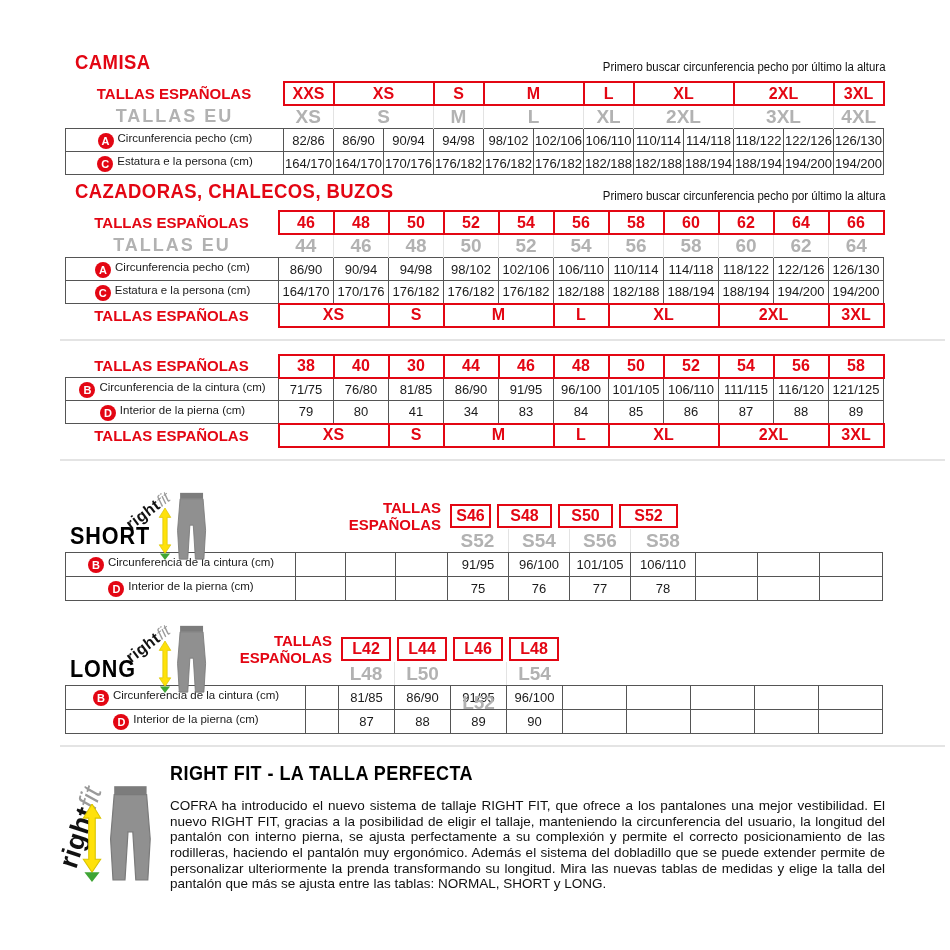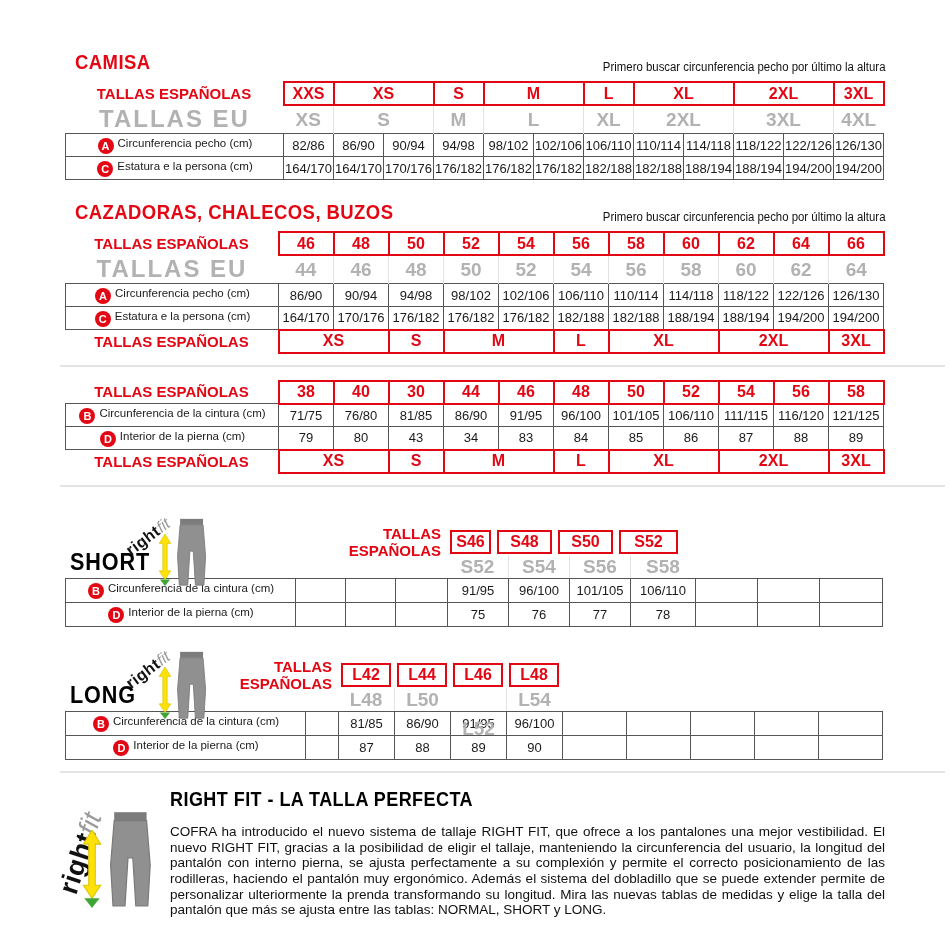--- a/index.html
+++ b/index.html
@@ -14,21 +14,21 @@
   .sec-head{display:flex;justify-content:space-between;align-items:flex-end;margin:0 0 7px 0;}
   .sec-title{margin:0 0 0 10px;color:var(--red);font-size:21px;font-weight:bold;
              letter-spacing:.5px;transform:scaleX(.88);transform-origin:left bottom;white-space:nowrap;}
   .sec-note{font-size:12px;color:#111;white-space:nowrap;transform:scaleX(.95);transform-origin:right bottom;}
 
   table.size{border-collapse:collapse;table-layout:fixed;width:818px;}
   table.size td{padding:0;height:23px;text-align:center;vertical-align:middle;
                 white-space:nowrap;overflow:hidden;}
   .lbl-es{color:var(--red);font-weight:bold;font-size:15px;text-align:right;padding-right:10px;}
   .es-cell{border:2px solid var(--red);color:var(--red);font-weight:bold;font-size:16px;}
-  .eu-lbl{color:var(--gray);font-weight:bold;font-size:24px;text-align:left;letter-spacing:2px;}
+  .eu-lbl{color:var(--gray);font-weight:bold;font-size:18px;text-align:left;letter-spacing:2px;}
   .eu-cell{color:var(--gray);font-weight:bold;font-size:19px;border-left:1px solid var(--lgrid);}
   .eu-cell.first{border-left:none;}
   .row-lbl{border:1px solid var(--grid);text-align:left;font-size:11.5px;padding:0 2px;}
   .val{border:1px solid var(--grid);font-size:13px;}
   .badge{display:inline-block;width:16px;height:16px;line-height:16px;border-radius:50%;
          background:var(--red);color:#fff;font-weight:bold;font-size:11px;text-align:center;
          margin:0 4px 0 1px;vertical-align:-3px;}
 
   hr.divider{border:none;border-top:2px solid #e4e4e4;margin:11px -60px 13px -5px;}
 
@@ -131,21 +131,21 @@
         <td class="val">182/188</td>
         <td class="val">188/194</td>
         <td class="val">188/194</td>
         <td class="val">194/200</td>
         <td class="val">194/200</td>
       </tr>
     </tbody>
       </table>
   </section>
 
-  <section style="margin-top:20px;">
+  <section style="margin-top:4px;">
     <div class="sec-head">
       <h2 class="sec-title">CAZADORAS, CHALECOS, BUZOS</h2>
       <div class="sec-note">Primero buscar circunferencia pecho por último la altura</div>
     </div>
     <table class="size">
       <colgroup>
           <col style="width:213px">
           <col span="11" style="width:55px">
         </colgroup>
       <tbody>
@@ -253,21 +253,21 @@
         <td class="val">101/105</td>
         <td class="val">106/110</td>
         <td class="val">111/115</td>
         <td class="val">116/120</td>
         <td class="val">121/125</td>
       </tr>
       <tr>
         <td class="row-lbl"><span class="badge">D</span><span>Interior de la pierna (cm)</span></td>
         <td class="val">79</td>
         <td class="val">80</td>
-        <td class="val">43</td>
+        <td class="val">41</td>
         <td class="val">34</td>
         <td class="val">83</td>
         <td class="val">84</td>
         <td class="val">85</td>
         <td class="val">86</td>
         <td class="val">87</td>
         <td class="val">88</td>
         <td class="val">89</td>
       </tr>
       <tr>

